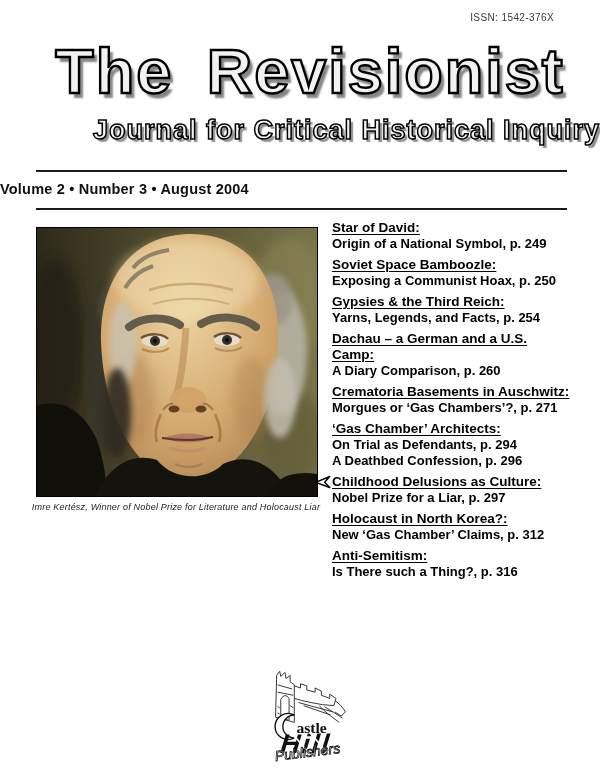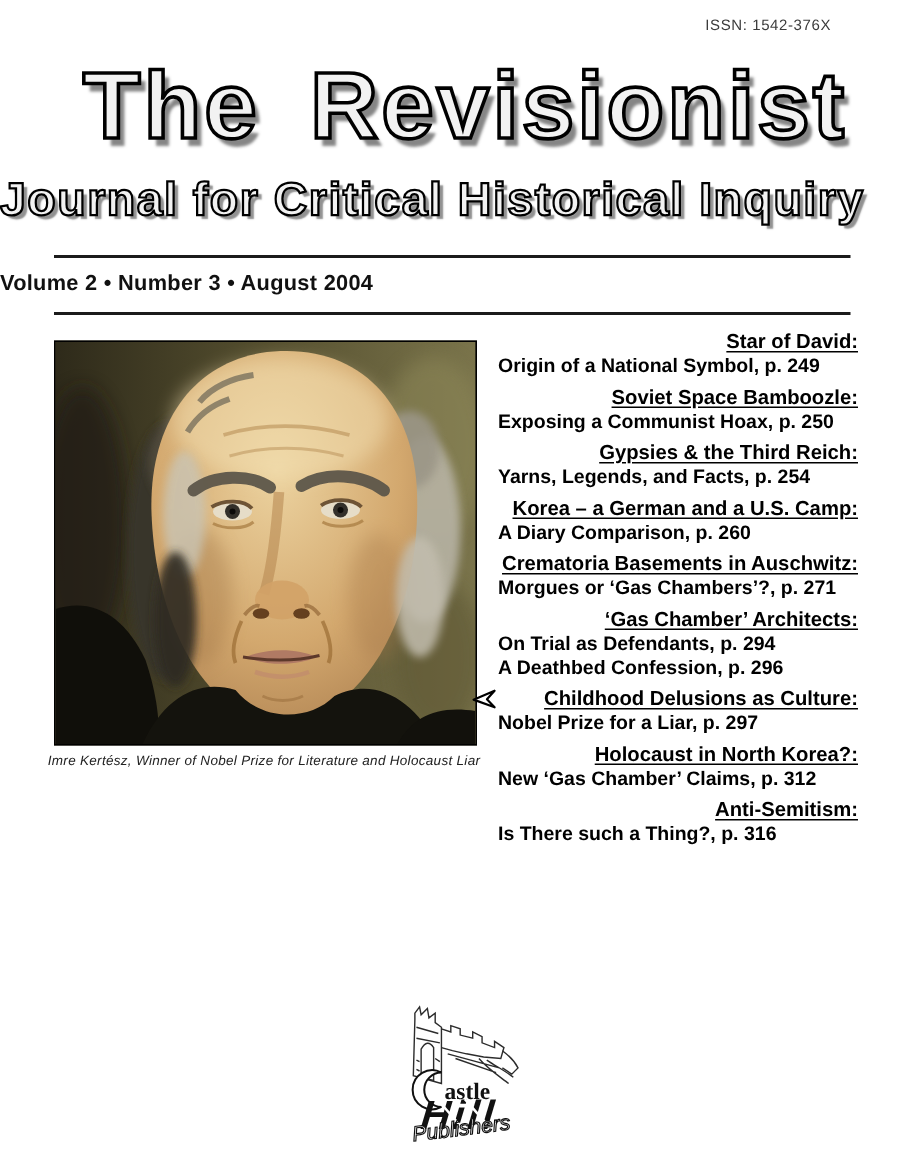--- a/index.html
+++ b/index.html
@@ -14,22 +14,22 @@
 
   
   .mast-title{
     position:absolute;top:40px;left:0;right:0;text-align:center;
     font-size:63px;font-weight:bold;letter-spacing:2px;word-spacing:14px;line-height:1;
     color:#f2f2f2;-webkit-text-stroke:2.4px #000;
     text-shadow:4px 5px 2px rgba(35,35,35,.55);
     margin-left:20px;
   }
   .mast-subtitle{
-    position:absolute;top:116px;left:0;right:0;text-align:left;
-    font-size:31px;font-weight:bold;letter-spacing:1px;line-height:1.1;
+    position:absolute;top:116px;left:0;right:0;text-align:right;
+    font-size:27px;font-weight:bold;letter-spacing:1px;line-height:1.1;
     color:#f2f2f2;-webkit-text-stroke:1.5px #000;
     text-shadow:3px 3px 1px rgba(35,35,35,.5);
   }
 
   .rule{position:absolute;left:36px;right:33px;height:2px;background:#1b1b1b;}
   .rule-top{top:170px;}
   .rule-bottom{top:208px;}
   .issue-line{
     position:absolute;top:181px;left:0;right:0;
     font-size:14.5px;font-weight:bold;color:#111;letter-spacing:.2px;
@@ -43,21 +43,21 @@
   .photo-caption{
     position:absolute;left:28px;top:502px;width:296px;text-align:center;
     font-size:9px;font-style:italic;color:#222;letter-spacing:.2px;
   }
 
   
   .toc{position:absolute;left:332px;top:220px;width:240px;}
   .toc-entry{position:relative;margin-bottom:5px;}
   .toc-title{
     font-size:13.5px;font-weight:bold;line-height:16px;color:#000;
-    text-decoration:underline;text-underline-offset:2px;text-align:right;
+    text-decoration:underline;text-underline-offset:2px;
   }
   .toc-line{font-size:13px;font-weight:bold;line-height:16px;color:#000;}
   .toc-marker{position:absolute;left:-18px;top:0;width:17px;height:16px;}
 
   
   .logo{position:absolute;left:262px;top:664px;width:100px;height:100px;}
 </style>
 </head>
 <body>
 
@@ -163,21 +163,21 @@
       <div class="toc-title">Soviet Space Bamboozle:</div>
       <div class="toc-line">Exposing a Communist Hoax, p. 250</div>
     </div>
 
     <div class="toc-entry">
       <div class="toc-title">Gypsies &amp; the Third Reich:</div>
       <div class="toc-line">Yarns, Legends, and Facts, p. 254</div>
     </div>
 
     <div class="toc-entry">
-      <div class="toc-title">Korea – a German and a U.S. Camp:</div>
+      <div class="toc-title">Dachau – a German and a U.S. Camp:</div>
       <div class="toc-line">A Diary Comparison, p. 260</div>
     </div>
 
     <div class="toc-entry">
       <div class="toc-title">Crematoria Basements in Auschwitz:</div>
       <div class="toc-line">Morgues or ‘Gas Chambers’?, p. 271</div>
     </div>
 
     <div class="toc-entry">
       <div class="toc-title">‘Gas Chamber’ Architects:</div>

